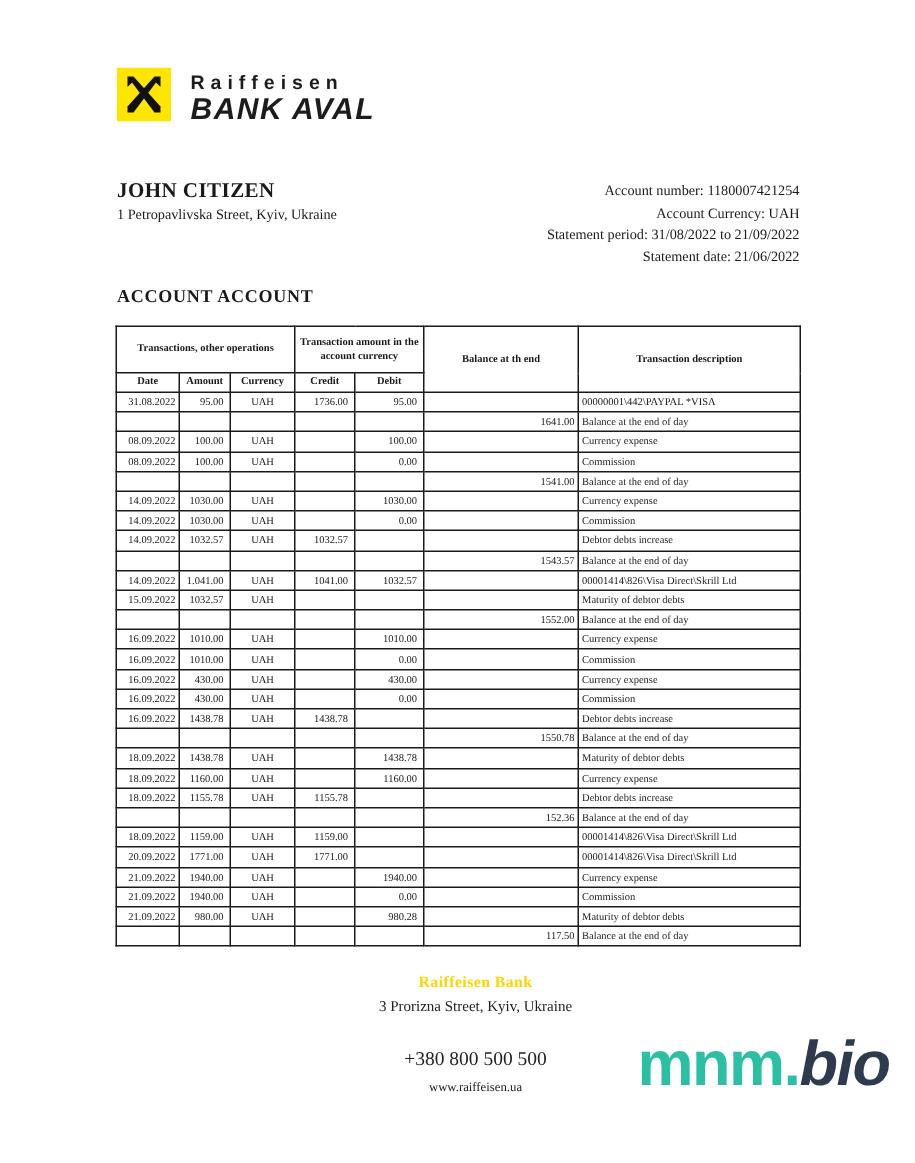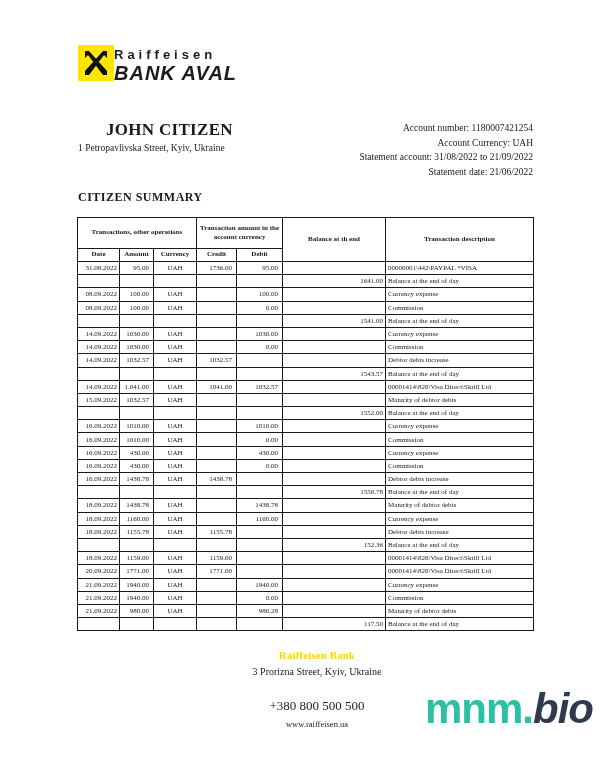--- a/index.html
+++ b/index.html
@@ -7,29 +7,29 @@
   .page {
     position:relative;
     width:610px; height:775px;
     background:#ffffff;
     font-family:"Liberation Serif", serif;
     color:#1a1a1a;
     overflow:hidden;
   }
 
   
-  .brand-block { position:absolute; left:78px; top:45px; display:flex; align-items:flex-start; gap:0; }
+  .brand-block { position:absolute; left:78px; top:45px; display:flex; align-items:flex-start; gap:13px; }
   .brand-logo { width:36px; height:36px; display:block; }
   .brand-text { display:flex; flex-direction:column; font-family:"Liberation Sans", sans-serif; }
   .brand-top { font-size:13px; font-weight:bold; letter-spacing:4px; color:#1c1c1c; margin-top:2px; }
   .brand-bottom { font-size:20px; font-weight:bold; font-style:italic; letter-spacing:1px; color:#1c1c1c; margin-top:0px; }
 
   
   .holder { position:absolute; left:78px; top:120px; }
-  .holder-name { font-size:17px; font-weight:bold; letter-spacing:0.3px;margin-left:28px; }
+  .holder-name { font-size:14px; font-weight:bold; letter-spacing:0.3px; }
   .holder-address { font-size:9.5px; margin-top:3px; }
 
   .account-meta { position:absolute; right:77px; top:121px; text-align:right; font-size:9.5px; line-height:14.5px; }
 
   
   .section-title { position:absolute; left:78px; top:190px; font-size:12px; font-weight:bold; letter-spacing:0.5px; }
 
   
   .summary-table {
     position:absolute; left:77px; top:217px;
@@ -93,25 +93,25 @@
   </div>
 
   <div class="holder">
     <div class="holder-name">JOHN CITIZEN</div>
     <div class="holder-address">1 Petropavlivska Street, Kyiv, Ukraine</div>
   </div>
 
   <div class="account-meta">
     <div><span>Account number:</span> <span>1180007421254</span></div>
     <div><span>Account Currency:</span> <span>UAH</span></div>
-    <div><span>Statement account:</span> <span>31/08/2022 to 21/09/2022</span></div>
+    <div><span>Statement period:</span> <span>31/08/2022 to 21/09/2022</span></div>
     <div><span>Statement date:</span> <span>21/06/2022</span></div>
   </div>
 
-  <div class="section-title">CITIZEN SUMMARY</div>
+  <div class="section-title">ACCOUNT ACCOUNT</div>
 
   <table class="summary-table">
     <colgroup>
       <col style="width:42px">
         <col style="width:34px">
         <col style="width:43px">
       <col style="width:40px">
         <col style="width:46px">
         <col style="width:103px">
         <col style="width:148px">

